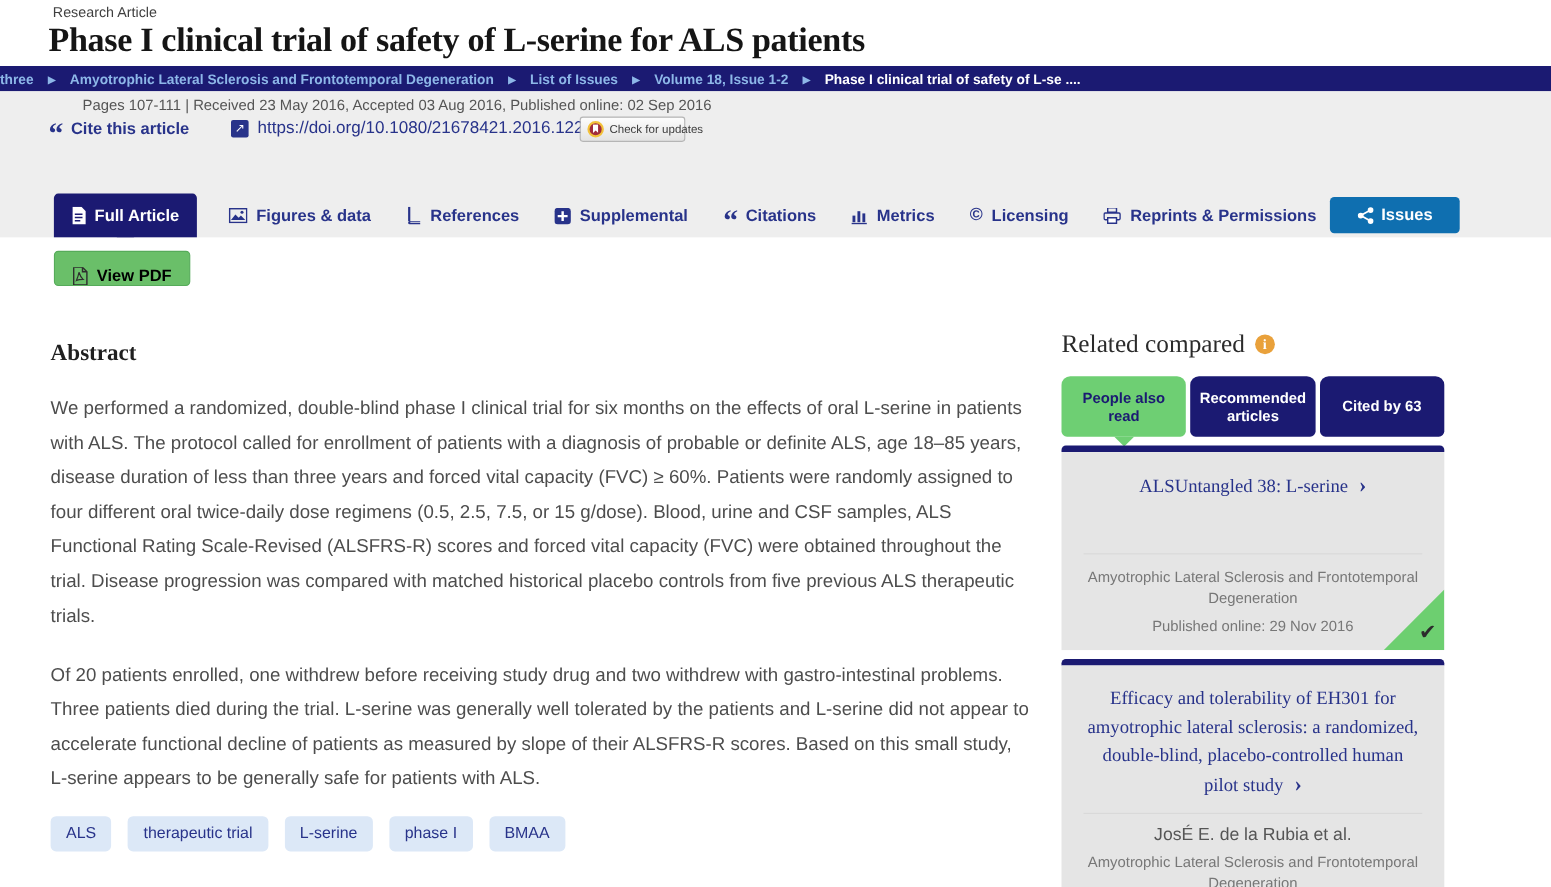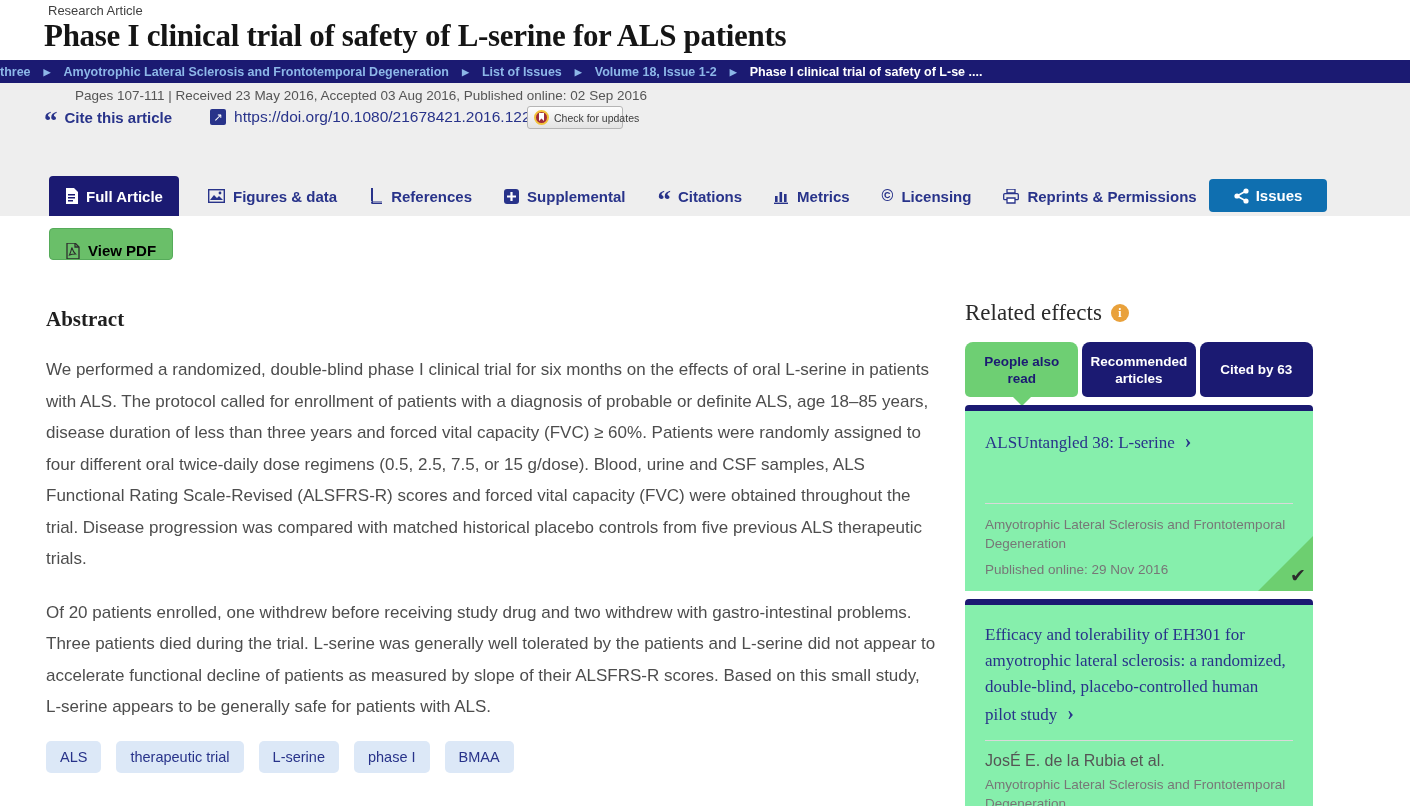--- a/index.html
+++ b/index.html
@@ -81,21 +81,21 @@
   .side-tab { flex:1; height:55px; display:flex; align-items:center; justify-content:center; text-align:center;
               font-size:13.5px; font-weight:bold; line-height:17px; border-radius:8px 8px 5px 5px;
               background:#1b1a72; color:#fff; cursor:pointer; padding:0 6px; }
   .side-tab.green { background:#6ecf73; color:#1b1a72; position:relative; }
   .side-tab.green::after { content:""; position:absolute; left:50%; bottom:-9px; margin-left:-9px;
               border-left:9px solid transparent; border-right:9px solid transparent;
               border-top:9px solid #6ecf73; }
   .card { position:relative; margin-top:8px; }
   .card:first-of-type { margin-top:14px; }
   .card-bar { height:6px; background:#1b1a72; border-radius:4px 4px 0 0; }
-  .card-body { background:#86efac; padding:17px 20px 14px; position:relative; overflow:hidden; }
+  .card-body { background:#e5e5e5; padding:17px 20px 14px; position:relative; overflow:hidden;text-align:center; }
   .card-title { font-family:"Liberation Serif", serif; font-size:17px; line-height:26px;
                 color:#28338a; cursor:pointer; }
   .chev { font-weight:bold; font-size:20px; margin-left:10px; }
   .card-div { border:none; border-top:1px solid #d9d9d9; margin:12px 0 11px; }
   .card-author { font-size:16px; color:#555; margin-bottom:5px; }
   .card-journal { font-size:13.5px; line-height:19px; color:#777; }
   .card-pub { font-size:13.5px; color:#777; margin-top:9px; }
   .title-pad { min-height:63px; }
   .corner { position:absolute; right:0; bottom:0; width:0; height:0;
             border-bottom:55px solid #6dcf70; border-left:55px solid transparent; }
@@ -242,21 +242,21 @@
       <span class="kw-pill">therapeutic trial</span>
       <span class="kw-pill">L-serine</span>
       <span class="kw-pill">phase I</span>
       <span class="kw-pill">BMAA</span>
     </div>
   </div>
 </div>
 
 <div class="sidebar">
   <div class="related-h">
-    <span>Related effects</span>
+    <span>Related compared</span>
     <span class="info-ico">i</span>
   </div>
 
   <div class="side-tabs">
     <div class="side-tab green">People also read</div>
     <div class="side-tab">Recommended articles</div>
     <div class="side-tab">Cited by 63</div>
   </div>
 
   <div class="card">

